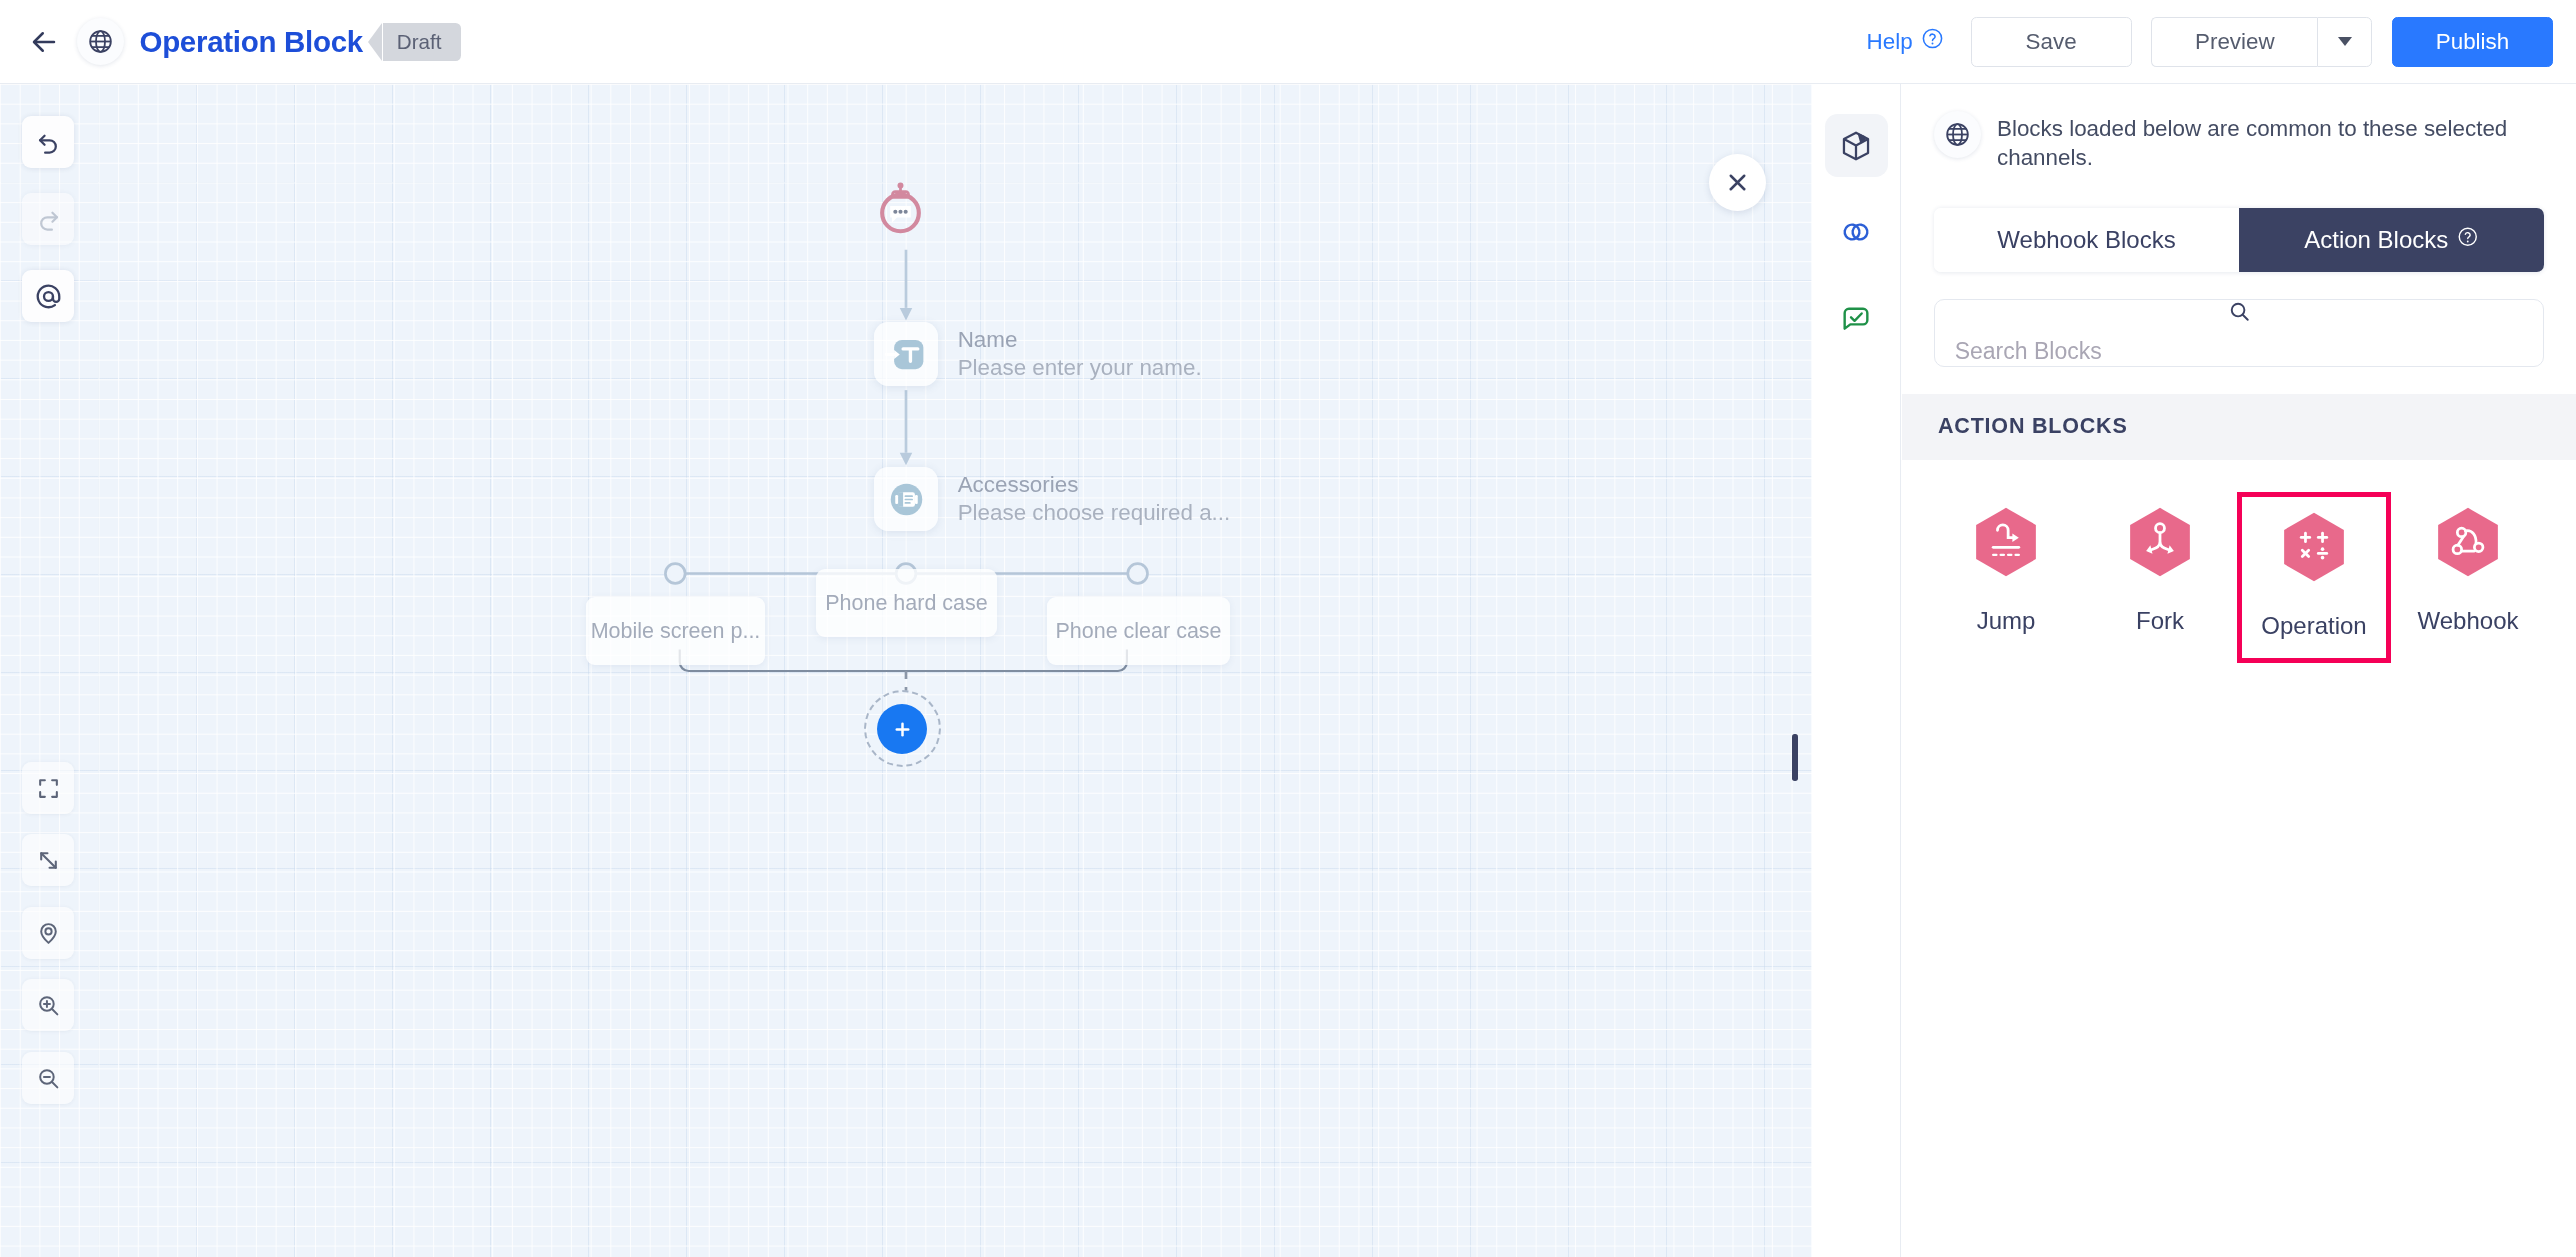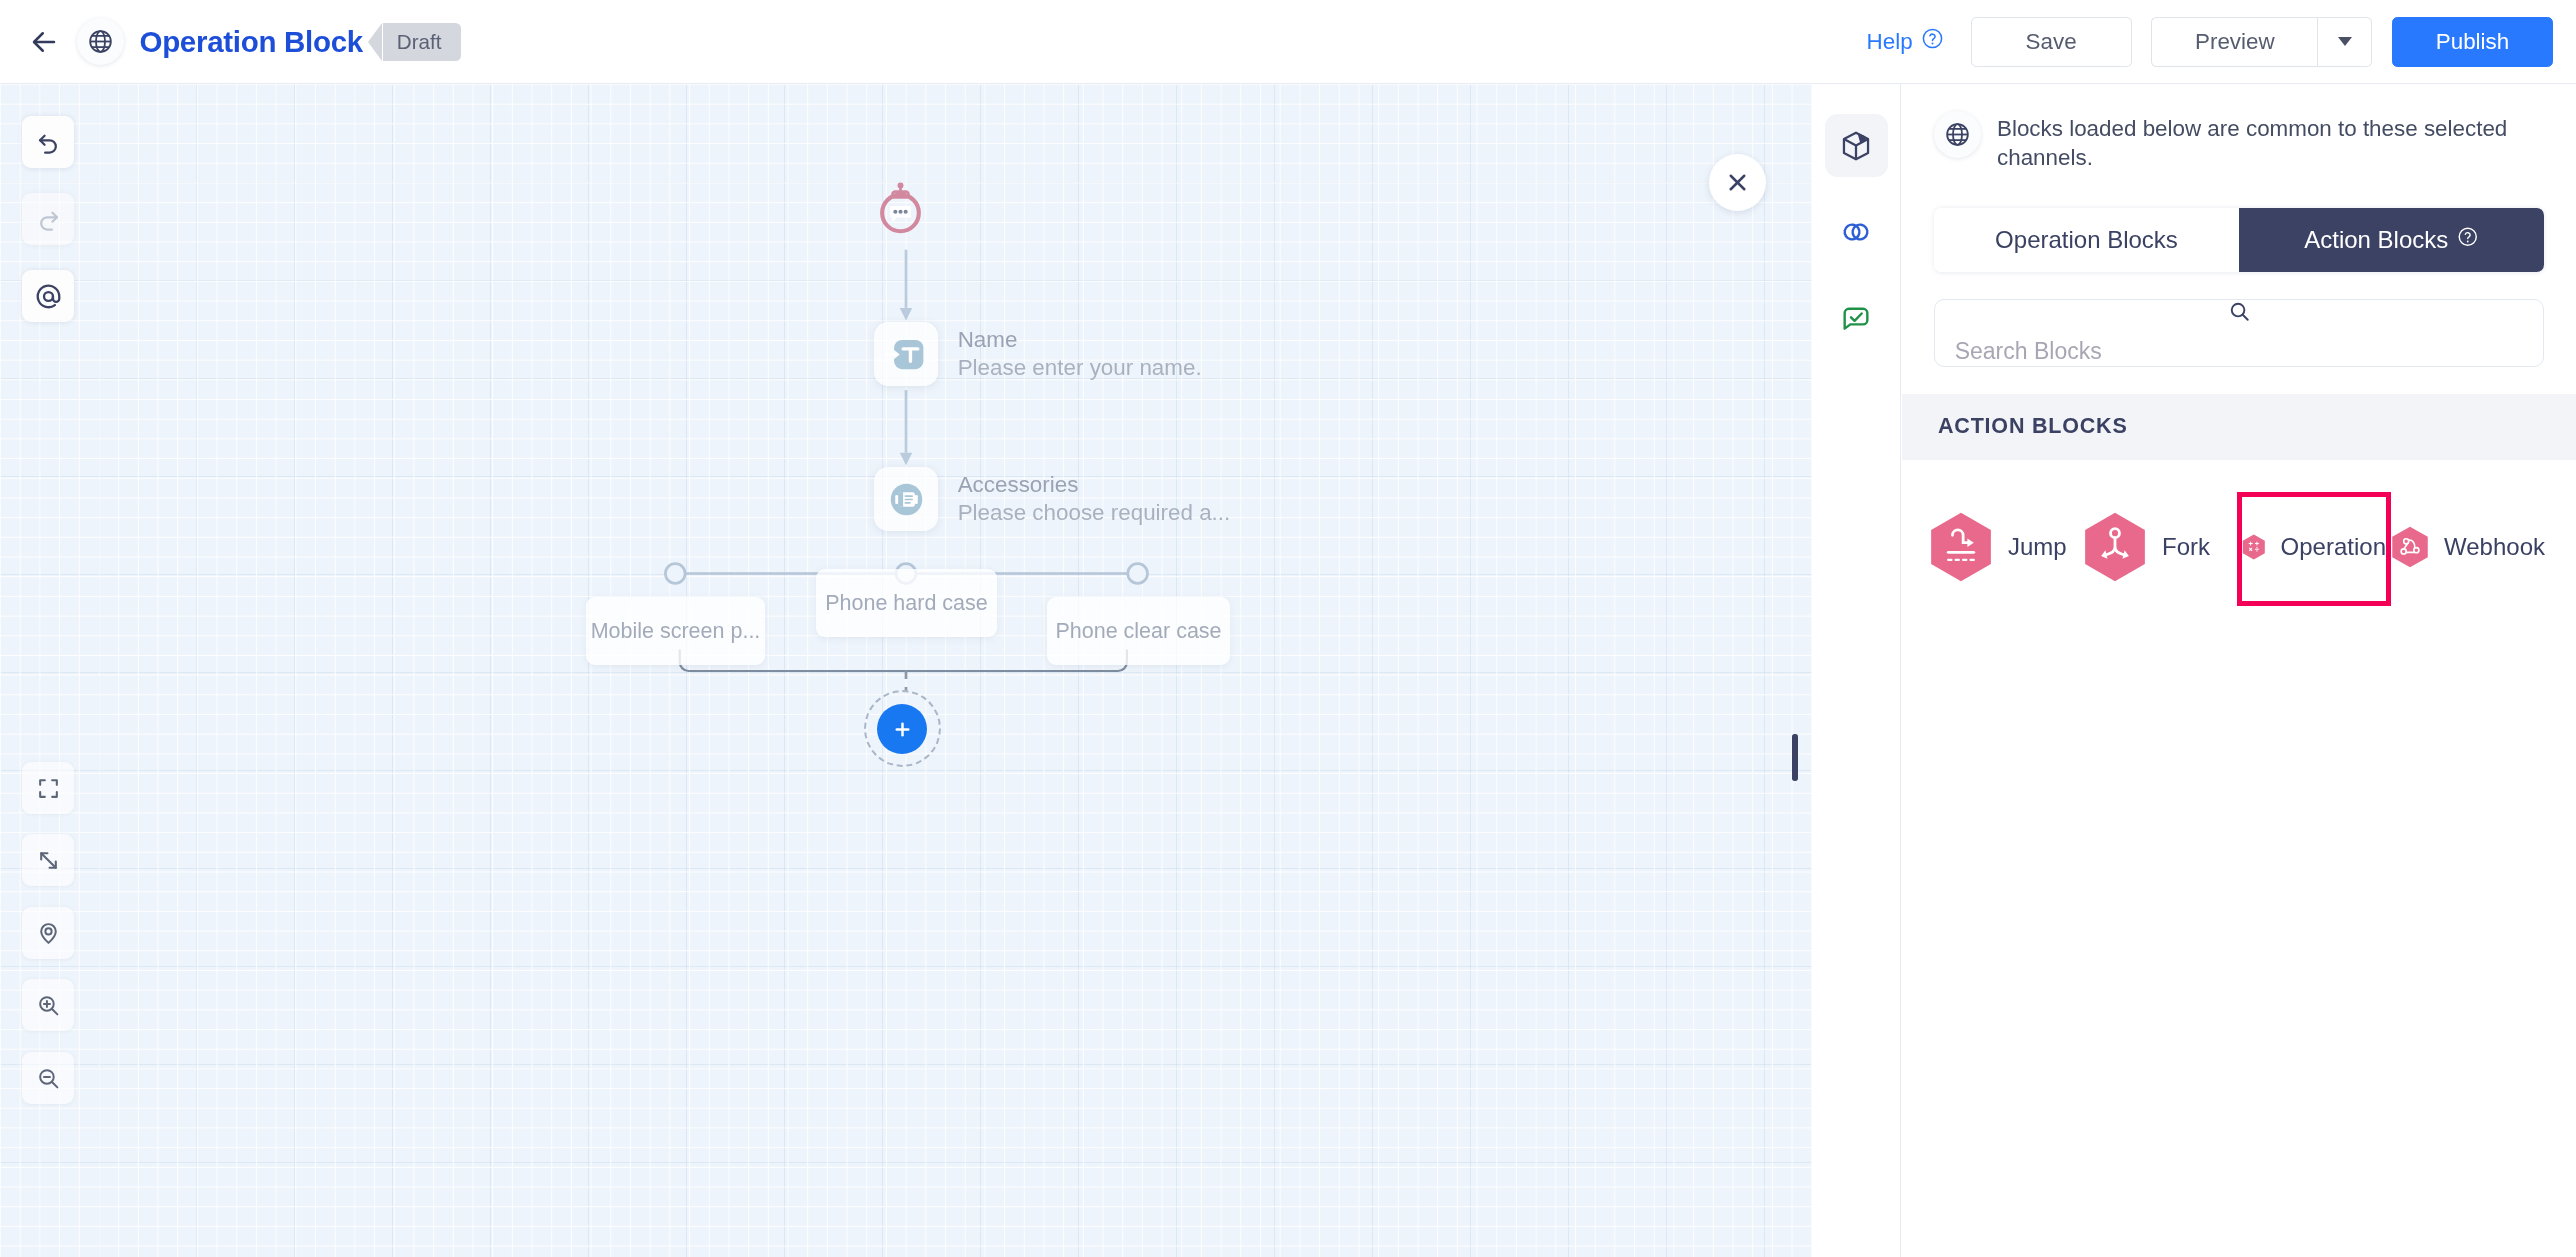--- a/index.html
+++ b/index.html
@@ -233,21 +233,21 @@
     display: flex; align-items: center;
     padding-left: 36px;
     font-size: 21.5px; font-weight: bold; color: #3a4163;
     letter-spacing: 0.8px;
   }
   .block-grid {
     display: flex; padding: 32px 27px 0 27px; gap: 0;
   }
   .block-item {
     width: 154px;
-    display: flex; align-items: center; gap: 15px;
+    display: flex; flex-direction: column; align-items: center; gap: 29px;
     padding: 14.3px 0 18px 0;
     cursor: pointer;
   }
   .block-item.highlight {
     border: 5.4px solid #f50057;
     background: #ffffff;
   }
   .block-label { font-size: 24px; color: #3a4163; }
   .hex { width: 64px; height: 72px; position: relative; }
 </style>
@@ -464,21 +464,21 @@
         <line x1="2.8" y1="12" x2="21.2" y2="12"></line>
         <line x1="4.3" y1="7" x2="19.7" y2="7"></line>
           <line x1="4.3" y1="17" x2="19.7" y2="17"></line>
       </svg>
     </div>
     <div class="panel-note-text">Blocks loaded below are common to these selected channels.</div>
   </div>
 
   <div class="seg">
     <div class="seg-item seg-inactive">
-      <span>Operation Blocks</span>
+      <span>Webhook Blocks</span>
     </div>
     <div class="seg-item seg-active">
       <span>Action Blocks</span>
       <span>
         <svg width="21.5" height="21.5" viewBox="0 0 24 24" fill="none" stroke="#ffffff" stroke-width="1.6">
           <circle cx="12" cy="12" r="9.5"></circle>
           <path d="M9.3 9.2a2.8 2.8 0 0 1 5.4.9c0 1.9-2.7 2.3-2.7 3.9" stroke-linecap="round"></path>
           <circle cx="12" cy="17.3" r="1" fill="#ffffff" stroke="none"></circle>
         </svg>
       </span>

